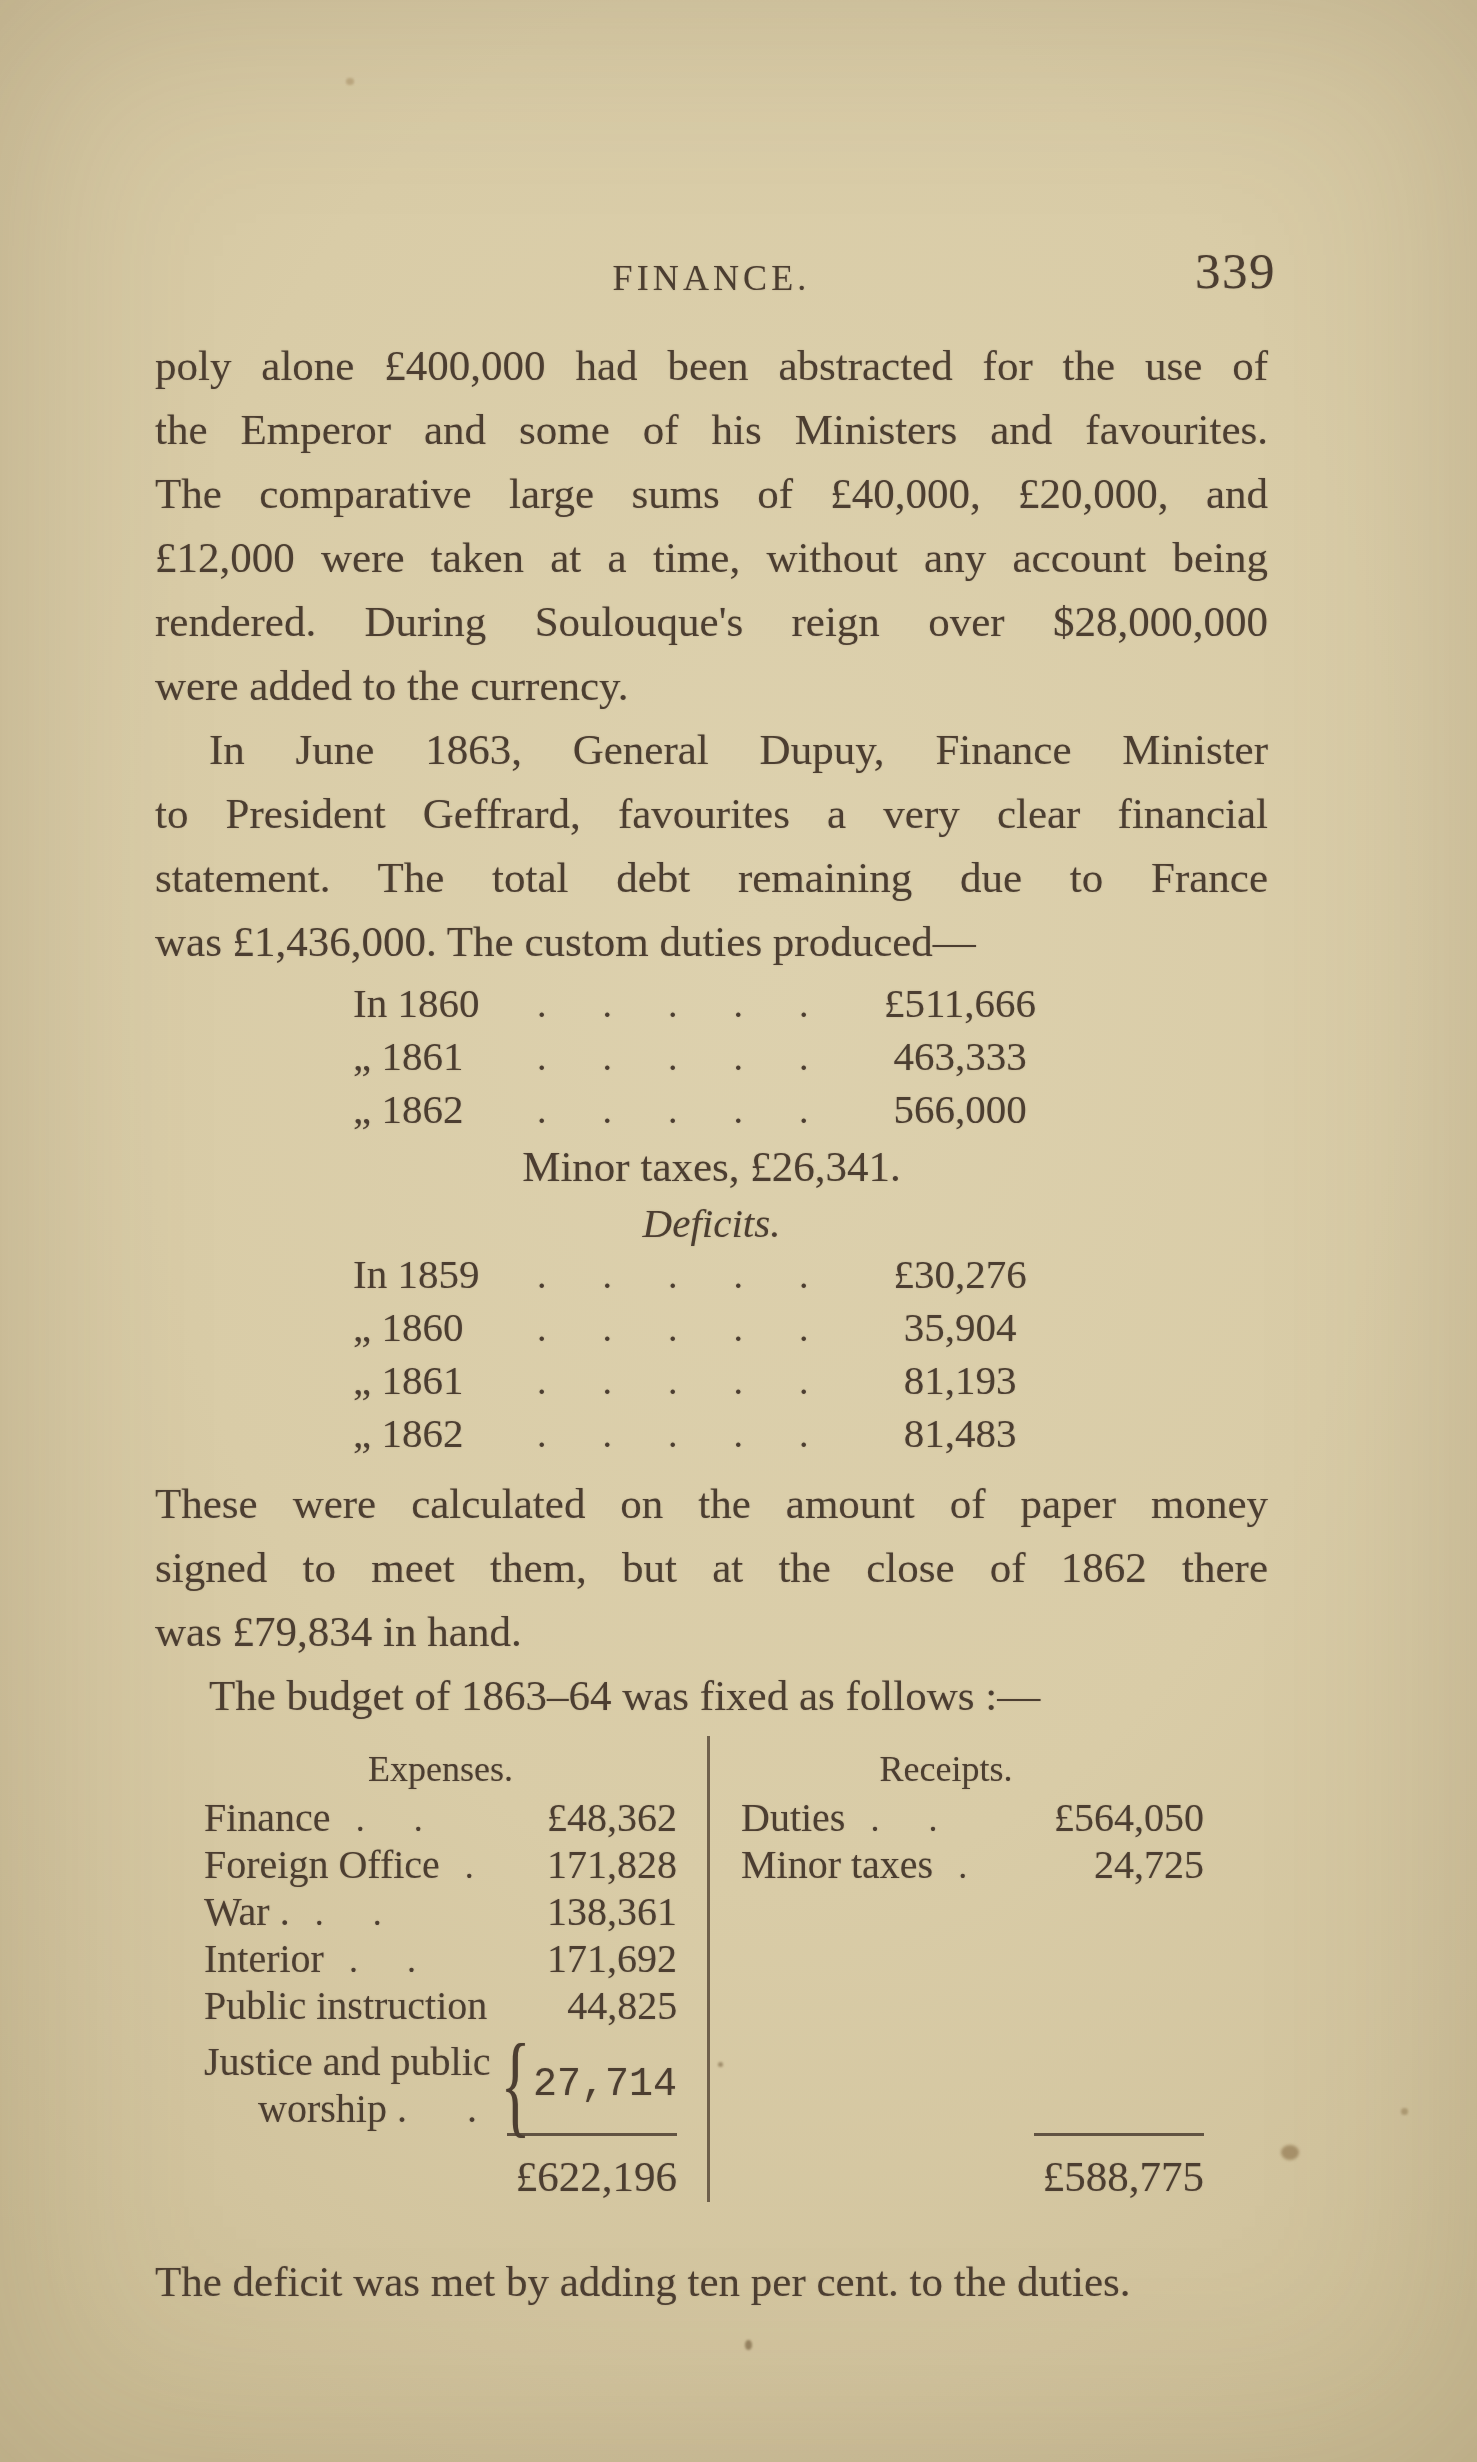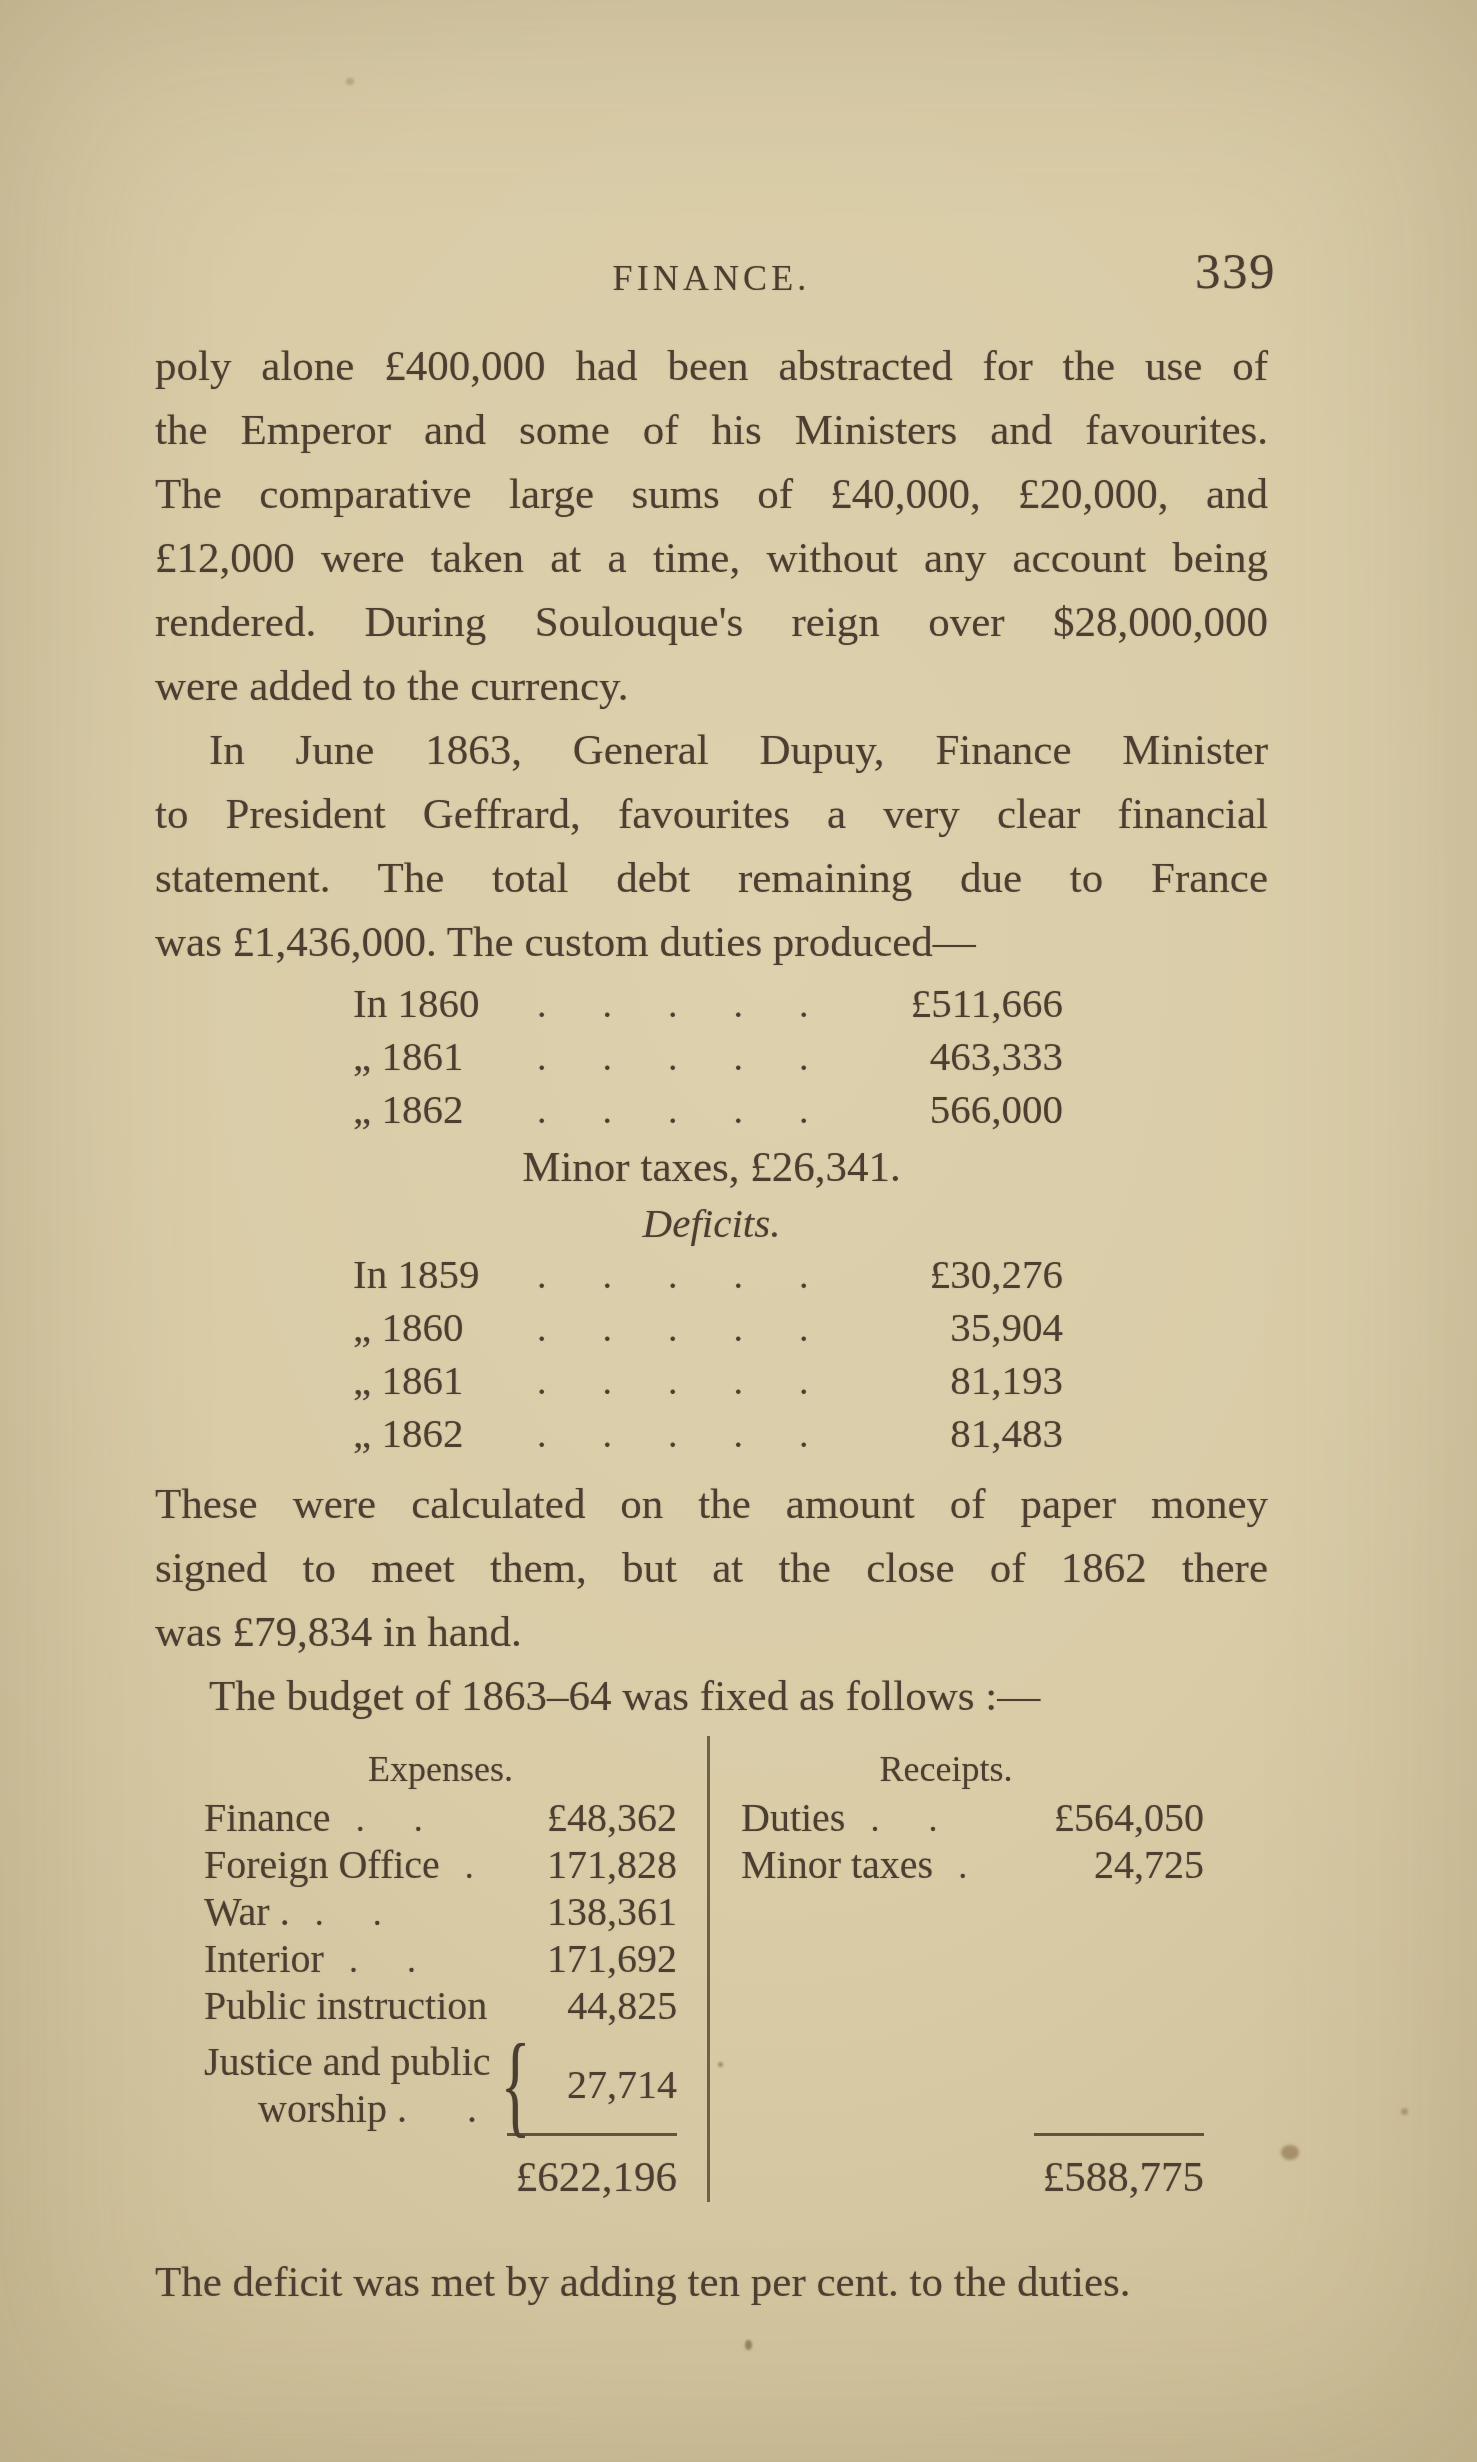--- a/index.html
+++ b/index.html
@@ -28,21 +28,21 @@
   .line { white-space:nowrap; }
   .j { text-align:justify; text-align-last:justify; white-space:normal; }
   .indent { text-indent:54px; }
 
   
   .list { margin-left:198px; width:710px; font-size:41px; }
   .lrow { display:flex; align-items:baseline; height:53px; }
   .llbl { flex:none; width:161px; }
   .ldots { flex:1 1 auto; overflow:hidden; letter-spacing:56px; padding-left:23px;
     font-size:38px; }
-  .lamt { flex:none; width:206px; text-align:right; }
+  .lamt { flex:none; width:206px; text-align:center; }
 
   .center { text-align:center; }
   .minor { font-size:43px; line-height:53px; margin-top:1.6px; }
   .defhead { font-style:italic; font-size:41px; line-height:54px; margin-top:3.3px; }
 
   
   .btable { position:relative; height:481px; margin-top:20px; font-size:40px; }
   .divider { position:absolute; left:552px; top:-11.5px; width:2.5px; height:466px;
     background:rgba(70,56,42,.72); }
   .bcol { position:absolute; top:0; }
@@ -54,21 +54,21 @@
   .tlbl { flex:none; }
   .tdots { flex:1 1 auto; overflow:hidden; letter-spacing:49px; padding-left:25px;
     font-size:36px; }
   .tamt { flex:none; width:165px; text-align:right; }
   
   .jrow { display:flex; align-items:center; margin-top:3.3px; height:105px; }
   .jlines { flex:none; }
   .jl2 { white-space:pre; padding-left:54px; }
   .jbrace { flex:none; font-size:114px; line-height:1; transform:scaleX(.55);
     width:38px; margin-left:1.6px; }
-  .jamt { flex:1; text-align:right; }
+  .jamt { flex:1; text-align:right;font-family:Liberation Mono, monospace; }
   
   .total { position:absolute; top:385px; font-size:43px; }
   .total .rule { width:170px; border-top:3.3px solid rgba(76,62,49,.85); margin-left:auto;
     margin-bottom:16.5px; }
   .total.l { left:49px; width:473px; text-align:right; }
   .total.r { left:586px; width:463px; text-align:right; }
 
   .closing { font-size:43px; margin-top:28px; }
 
   

